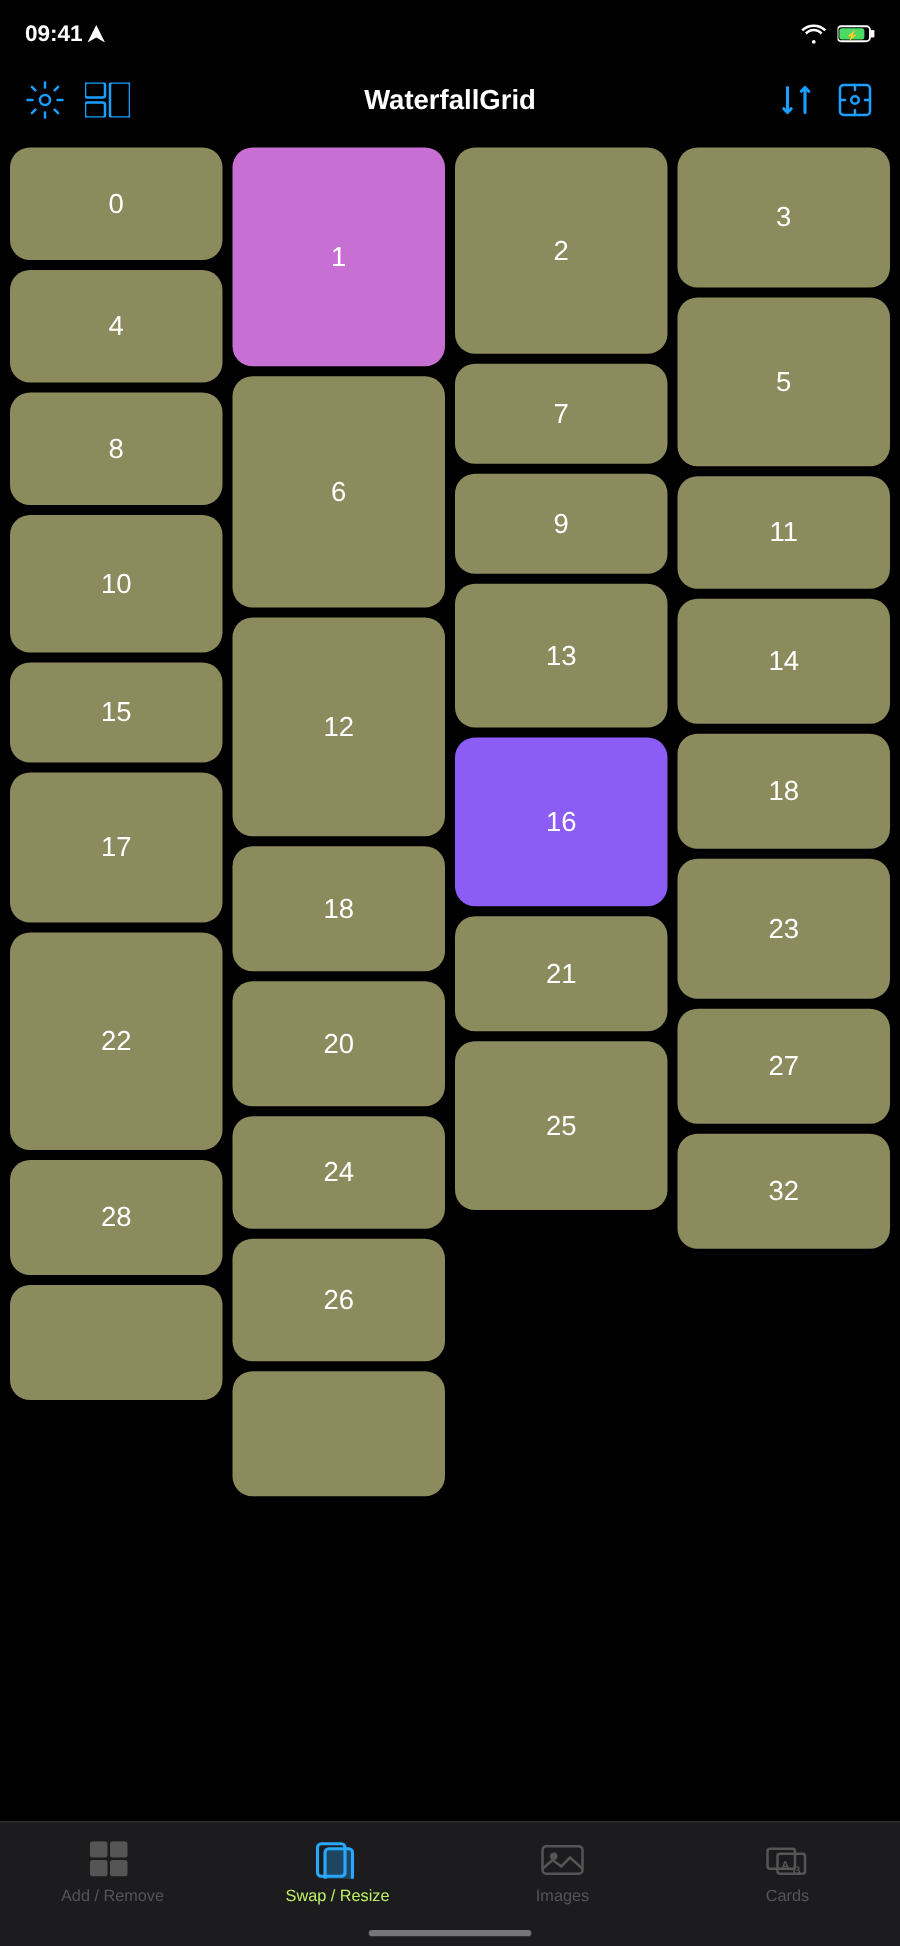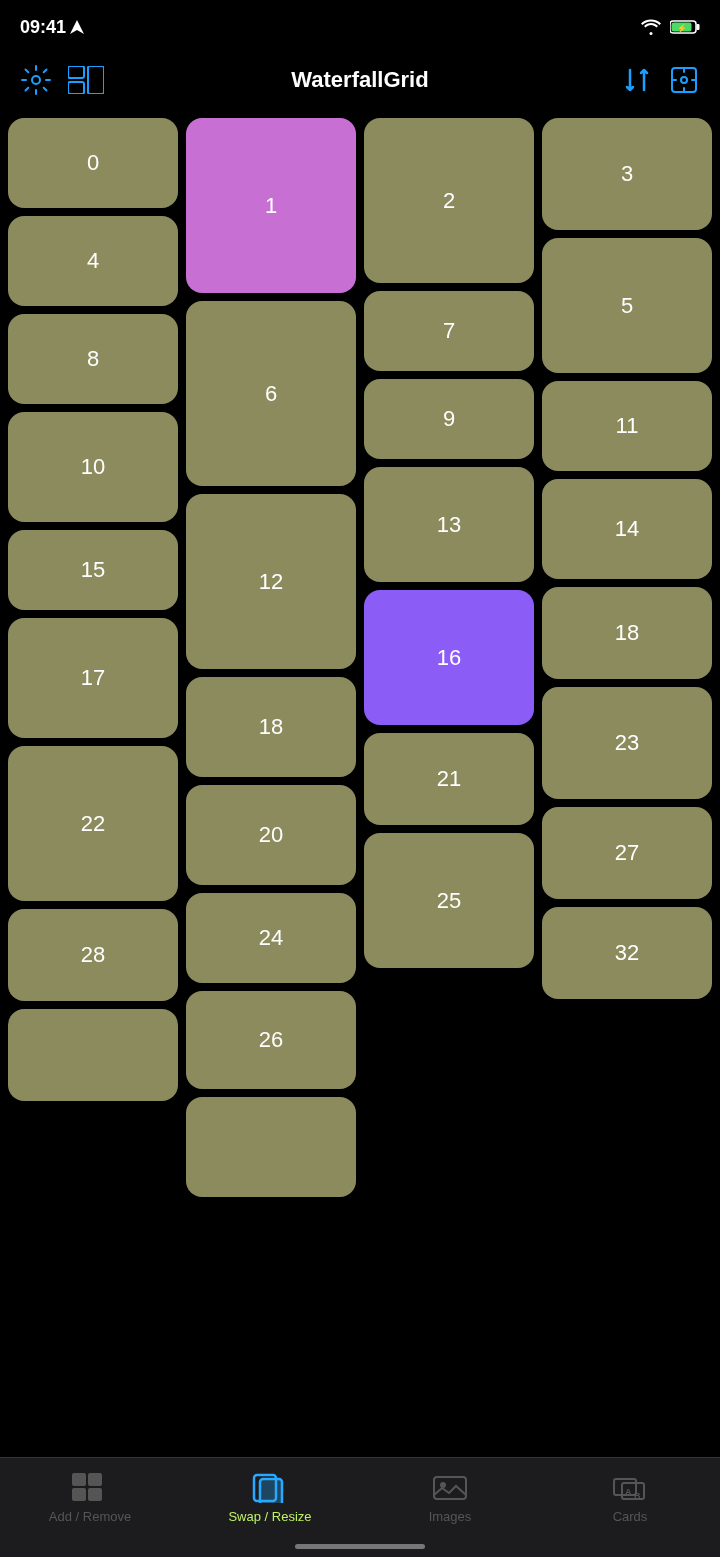--- a/index.html
+++ b/index.html
@@ -199,21 +199,21 @@
 
 <div id="grid-container">
 
   <div class="grid-column">
     <div class="grid-card" style="height:90px">0</div>
     <div class="grid-card" style="height:90px">4</div>
     <div class="grid-card" style="height:90px">8</div>
     <div class="grid-card" style="height:110px">10</div>
     <div class="grid-card" style="height:80px">15</div>
     <div class="grid-card" style="height:120px">17</div>
-    <div class="grid-card" style="height:155px">22</div>
+    <div class="grid-card" style="height:174px">22</div>
     <div class="grid-card" style="height:92px">28</div>
     <div class="grid-card" style="height:92px"></div>
   </div>
 
   <div class="grid-column">
     <div class="grid-card purple" style="height:175px">1</div>
     <div class="grid-card" style="height:185px">6</div>
     <div class="grid-card" style="height:175px">12</div>
     <div class="grid-card" style="height:100px">18</div>
     <div class="grid-card" style="height:100px">20</div>

